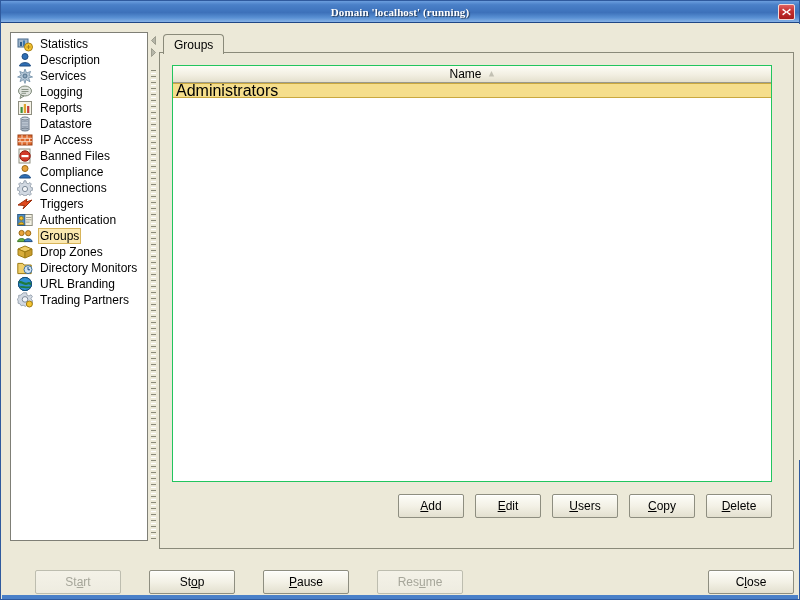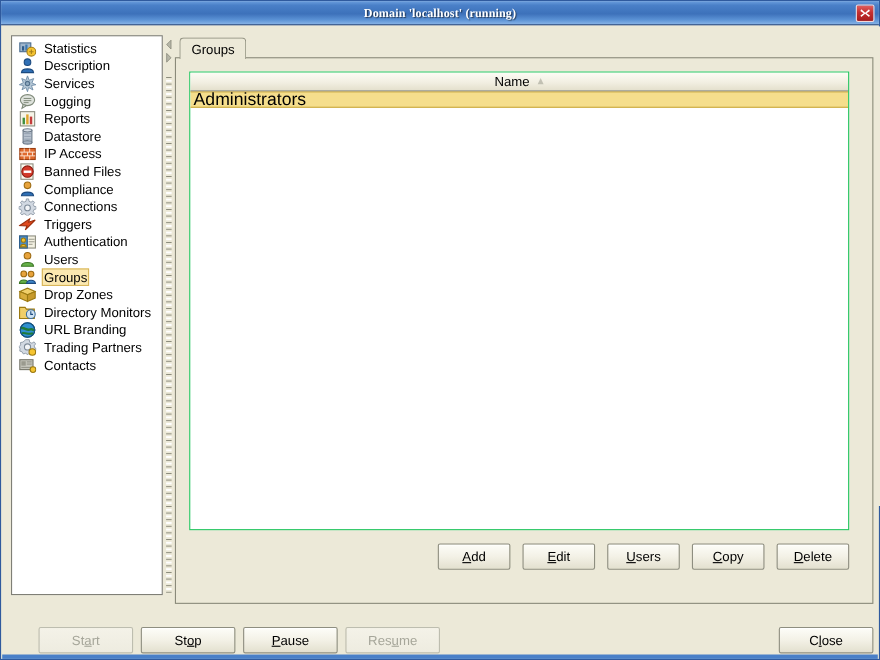--- a/index.html
+++ b/index.html
@@ -254,21 +254,21 @@
 
   
   #bottombar {
     position: absolute;
     left: 8px; top: 546px;
     width: 784px; height: 24px;
   }
   #bottom-left {
     position: absolute;
     left: 6px; top: 0;
-    display: flex; gap: 7px; padding-left: 19px;
+    display: flex; gap: 28px; padding-left: 19px;
   }
   #bottom-right {
     position: absolute;
     right: 0; top: 0;
   }
   #bottombar .btn { min-width: 86px; }
 
   #statusline {
     position: absolute;
     left: 1px; right: 1px; bottom: 0;
@@ -422,29 +422,20 @@
               <rect x="0.8" y="2.5" width="14.4" height="11" fill="#f3f1e2" stroke="#8e8e80"></rect>
               <rect x="0.8" y="2.5" width="7" height="11" fill="#4f8ec4" stroke="#2d5f8e"></rect>
               <circle cx="4.3" cy="6.3" r="1.9" fill="#f5c431" stroke="#9c7a12"></circle>
               <path d="M1.6 12.4 C2 9.4 6.6 9.4 7 12.4 Z" fill="#f5c431" stroke="#9c7a12"></path>
               <path d="M9 5.5 h5.4 M9 7.8 h5.4 M9 10.1 h3.6" stroke="#9a9a8c" stroke-width="0.9"></path>
             </svg>
           </span>
           <span class="nav-label">Authentication</span>
         </div>
 
-        <div class="nav-item">
-          <span class="nav-icon">
-            <svg width="16" height="16" viewBox="0 0 16 16">
-              <circle cx="8" cy="4.5" r="3" fill="#e8a33c" stroke="#9c6a12"></circle>
-              <path d="M2.5 14 C3 9.5 13 9.5 13.5 14 Z" fill="#67b24a" stroke="#3a7523"></path>
-            </svg>
-          </span>
-          <span class="nav-label">Users</span>
-        </div>
 
         <div class="nav-item selected">
           <span class="nav-icon">
             <svg width="16" height="16" viewBox="0 0 16 16">
               <circle cx="4.6" cy="5" r="2.6" fill="#e8a33c" stroke="#9c6a12"></circle>
               <path d="M0.6 13.6 C1 9.6 8.2 9.6 8.6 13.6 Z" fill="#67b24a" stroke="#3a7523"></path>
               <circle cx="11.2" cy="5.2" r="2.6" fill="#e8a33c" stroke="#9c6a12"></circle>
               <path d="M7.2 13.6 C7.6 9.8 14.8 9.8 15.2 13.6 Z" fill="#3f86c9" stroke="#1d4b80"></path>
             </svg>
           </span>
@@ -490,31 +481,20 @@
           <span class="nav-icon">
             <svg width="16" height="16" viewBox="0 0 16 16">
               <path d="M6.4 0.8 L9.6 0.8 L10 3.2 L12 4 L14 2.8 L15.4 4.6 L14 6.4 L14.8 8.4 L16 9 L15.4 11.4 L13.4 11.6 L12.2 13.4 L10 12.8 L8.4 14.4 L6.2 13.2 L4.2 13.8 L3 11.8 L1 11.2 L1.2 9 L0.2 7.2 L1.8 5.6 L1.6 3.4 L3.8 3 Z" fill="#d2d9e2" stroke="#7e8b99" stroke-width="0.7"></path>
               <circle cx="8" cy="7.4" r="2.8" fill="#f2f4f7" stroke="#7e8b99"></circle>
               <circle cx="12.4" cy="12" r="3" fill="#f5c431" stroke="#9c7a12"></circle>
             </svg>
           </span>
           <span class="nav-label">Trading Partners</span>
         </div>
 
-        <div class="nav-item">
-          <span class="nav-icon">
-            <svg width="16" height="16" viewBox="0 0 16 16">
-              <rect x="1" y="3" width="12" height="9" fill="#c6c6bc" stroke="#77776c"></rect>
-              <rect x="2.4" y="4.4" width="4" height="4" fill="#9a9a8e"></rect>
-              <path d="M7.4 5 h4.4 M7.4 7 h4.4 M2.4 10 h9.4" stroke="#8a8a7e" stroke-width="0.8"></path>
-              <circle cx="13" cy="12" r="2.6" fill="#f5c431" stroke="#9c7a12"></circle>
-            </svg>
-          </span>
-          <span class="nav-label">Contacts</span>
-        </div>
 
       </div>
 
       <div id="divider">
         <div class="div-arrow" id="div-arrow-up">
           <svg width="7" height="9" viewBox="0 0 7 9">
             <path d="M5.5 0.5 L1.5 4.5 L5.5 8.5 Z" fill="#b6b6a8" stroke="#7a7a6c" stroke-width="0.6"></path>
           </svg>
         </div>
         <div class="div-arrow" id="div-arrow-dn">

